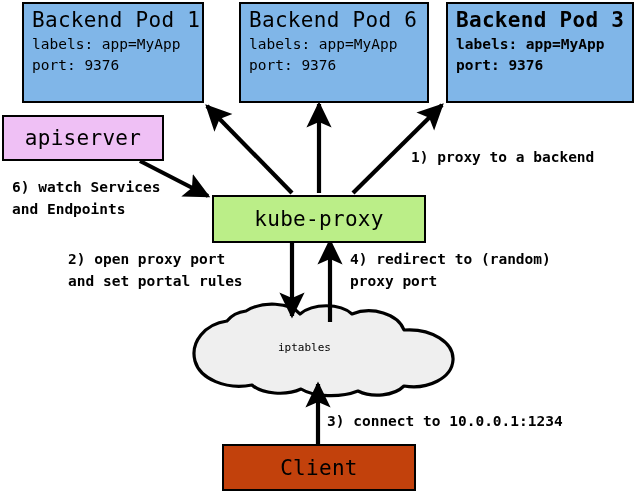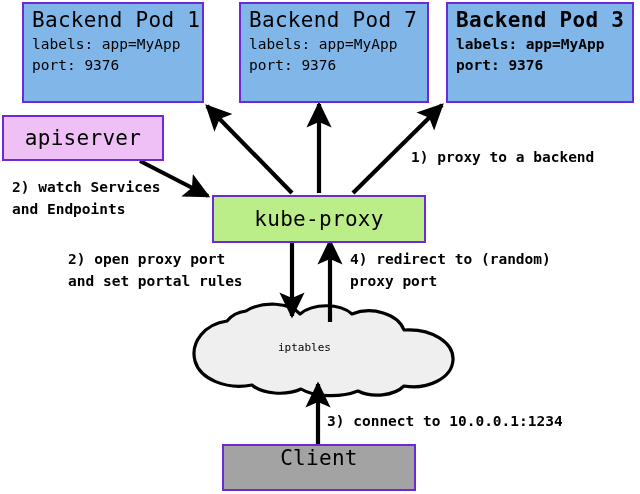--- a/index.html
+++ b/index.html
@@ -19,21 +19,21 @@
     position: absolute;
     left: 0;
     top: 0;
     width: 640px;
     height: 494px;
     overflow: visible;
   }
   .node-box {
     position: absolute;
     box-sizing: border-box;
-    border: 2px solid #6d28d9;
+    border: 2px solid #000000;
     display: flex;
     flex-direction: column;
     justify-content: flex-start;
     z-index: 3;
   }
   .pod-box {
     background: #80B6E8;
     padding: 3px 8px 4px 8px;
   }
   .pod-title {
@@ -63,23 +63,23 @@
     background: #BBEE88;
     align-items: center;
     justify-content: center;
   }
   .kubeproxy-box .node-label {
     font-size: 21px;
     color: #000000;
     letter-spacing: 0.3px;
   }
   .client-box {
-    background: #a3a3a3;
+    background: #c2410c;
     align-items: center;
-    justify-content: flex-start;
+    justify-content: center;
   }
   .client-box .node-label {
     font-size: 21px;
     color: #000000;
     letter-spacing: 0.3px;
   }
   .cloud-label {
     position: absolute;
     z-index: 4;
     font-size: 11px;
@@ -139,21 +139,21 @@
     <line x1="318" y1="445" x2="318" y2="384" stroke="#000000" stroke-width="4.2" marker-end="url(#arrowhead)"></line>
   </svg>
 
   <div class="node-box pod-box" style="left:22px; top:2px; width:182px; height:101px;">
     <div class="pod-title">Backend Pod 1</div>
     <div class="pod-line">labels: app=MyApp</div>
     <div class="pod-line">port: 9376</div>
   </div>
 
   <div class="node-box pod-box" style="left:239px; top:2px; width:190px; height:101px;">
-    <div class="pod-title">Backend Pod 7</div>
+    <div class="pod-title">Backend Pod 6</div>
     <div class="pod-line">labels: app=MyApp</div>
     <div class="pod-line">port: 9376</div>
   </div>
 
   <div class="node-box pod-box" style="left:446px; top:2px; width:188px; height:101px;font-weight:bold;">
     <div class="pod-title">Backend Pod 3</div>
     <div class="pod-line">labels: app=MyApp</div>
     <div class="pod-line">port: 9376</div>
   </div>
 
@@ -165,21 +165,21 @@
     <div class="node-label">apiserver</div>
   </div>
 
   <div class="cloud-label" style="left:278px; top:341px;">iptables</div>
 
   <div class="node-box client-box" style="left:222px; top:444px; width:194px; height:47px;">
     <div class="node-label">Client</div>
   </div>
 
   <div class="anno" style="left:12px; top:176px;">
-    <div>2) watch Services</div>
+    <div>6) watch Services</div>
     <div>and Endpoints</div>
   </div>
 
   <div class="anno" style="left:68px; top:248px;">
     <div>2) open proxy port</div>
     <div>and set portal rules</div>
   </div>
 
   <div class="anno" style="left:327px; top:410px;">
     <div>3) connect to 10.0.0.1:1234</div>

